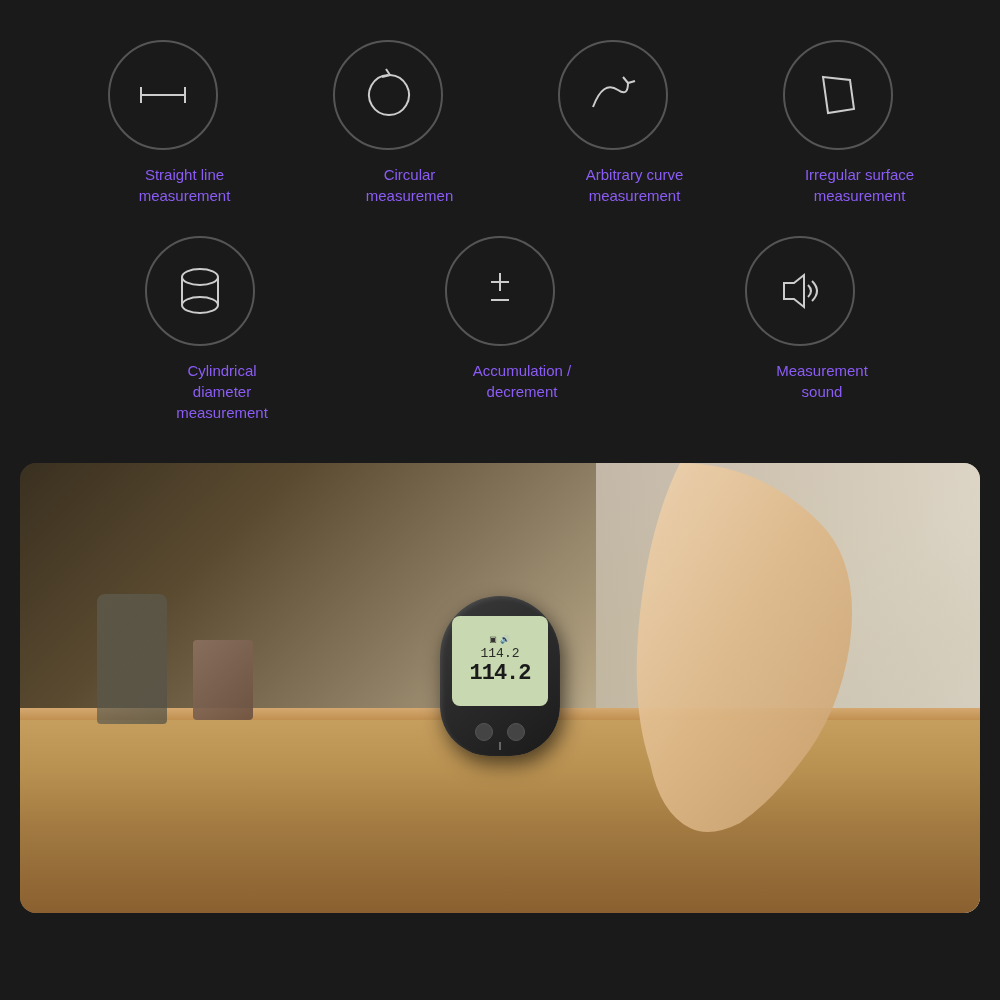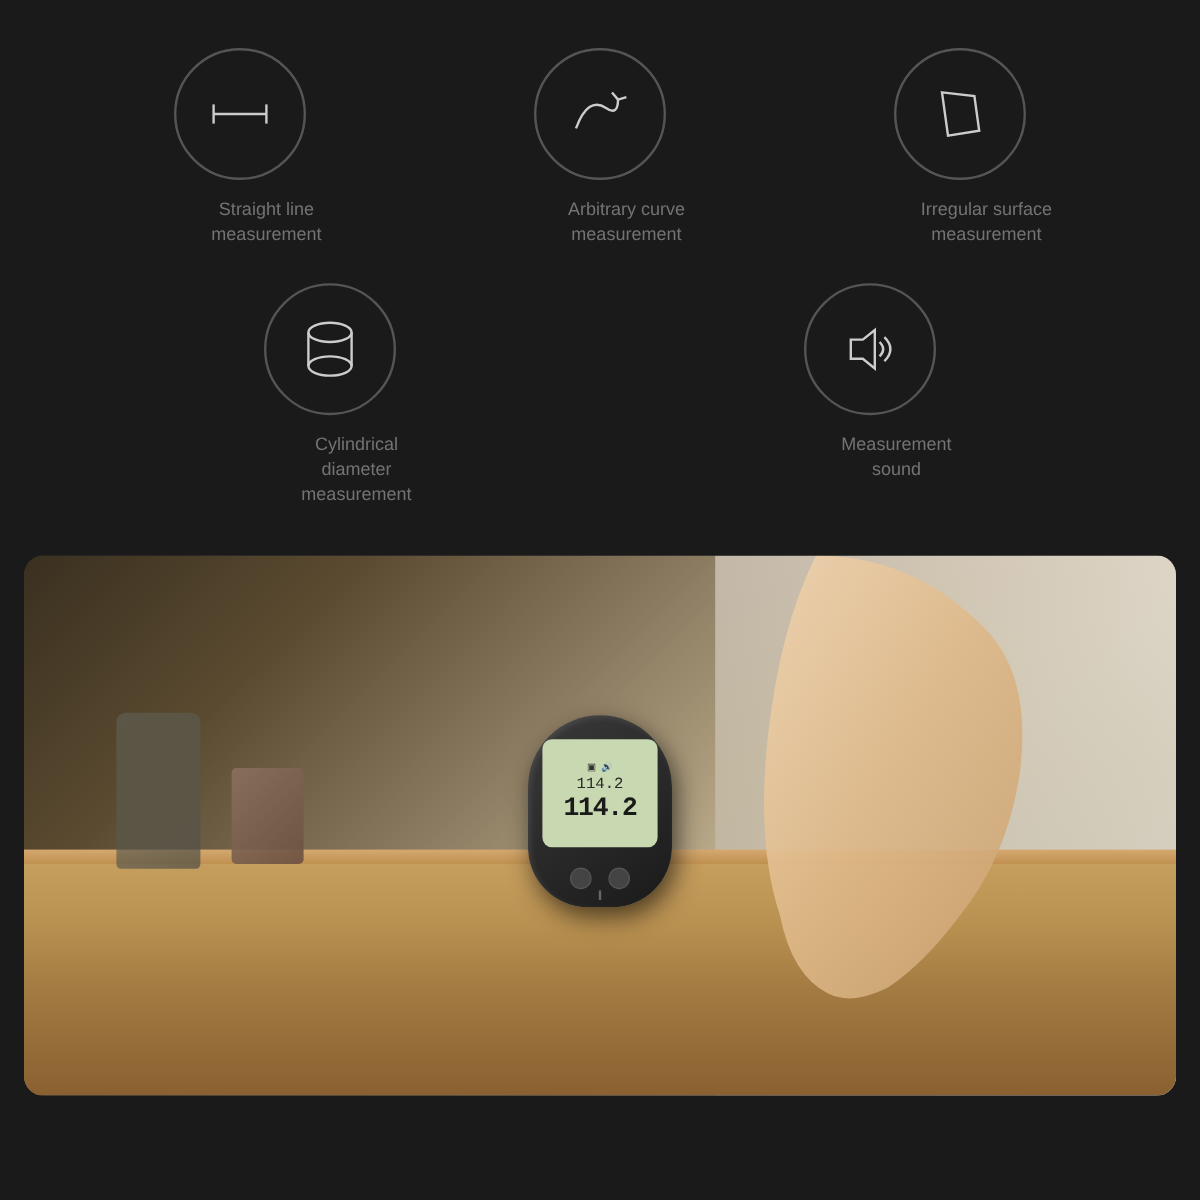--- a/index.html
+++ b/index.html
@@ -47,21 +47,21 @@
 
     .circle-icon svg {
       width: 60px;
       height: 60px;
       stroke: #cccccc;
       fill: none;
       stroke-width: 1.8;
     }
 
     .feature-label {
-      color: #737373;
+      color: #8b5cf6;
       text-align: center;
       font-size: 15px;
       line-height: 1.4;
       margin-left: 44px;
     }
 
     .bottom-section {
       margin: 10px 20px 0 20px;
       border-radius: 16px;
       overflow: hidden;
@@ -228,20 +228,29 @@
         <svg viewBox="0 0 60 60">
           <line x1="8" y1="30" x2="52" y2="30" stroke="#ccc" stroke-width="2"></line>
           <line x1="8" y1="22" x2="8" y2="38" stroke="#ccc" stroke-width="2"></line>
           <line x1="52" y1="22" x2="52" y2="38" stroke="#ccc" stroke-width="2"></line>
         </svg>
       </div>
       <span class="feature-label" style="white-space:pre-line">Straight line
 measurement</span>
     </div>
 
+    <div class="feature-item">
+      <div class="circle-icon">
+        <svg viewBox="0 0 60 60">
+          <path d="M30 10 A20 20 0 1 0 32 10" stroke="#ccc" stroke-width="2" fill="none"></path>
+          <polyline points="28,4 32,10 24,12" stroke="#ccc" stroke-width="2" fill="none"></polyline>
+        </svg>
+      </div>
+      <span class="feature-label">Circular<br>measuremen</span>
+    </div>
 
     <div class="feature-item">
       <div class="circle-icon">
         <svg viewBox="0 0 60 60">
           <path d="M10 42 Q20 15 35 25 Q45 32 45 18" stroke="#ccc" stroke-width="2" fill="none"></path>
           <polyline points="40,12 45,18 52,16" stroke="#ccc" stroke-width="2" fill="none"></polyline>
         </svg>
       </div>
       <span class="feature-label">Arbitrary curve<br>measurement</span>
     </div>
@@ -263,20 +272,30 @@
         <svg viewBox="0 0 60 60">
           <ellipse cx="30" cy="16" rx="18" ry="8" stroke="#ccc" stroke-width="2" fill="none"></ellipse>
           <line x1="12" y1="16" x2="12" y2="44" stroke="#ccc" stroke-width="2"></line>
           <line x1="48" y1="16" x2="48" y2="44" stroke="#ccc" stroke-width="2"></line>
           <ellipse cx="30" cy="44" rx="18" ry="8" stroke="#ccc" stroke-width="2" fill="none"></ellipse>
         </svg>
       </div>
       <span class="feature-label">Cylindrical<br>diameter<br>measurement</span>
     </div>
 
+    <div class="feature-item">
+      <div class="circle-icon">
+        <svg viewBox="0 0 60 60">
+          <line x1="30" y1="12" x2="30" y2="30" stroke="#ccc" stroke-width="2"></line>
+          <line x1="21" y1="21" x2="39" y2="21" stroke="#ccc" stroke-width="2"></line>
+          <line x1="21" y1="39" x2="39" y2="39" stroke="#ccc" stroke-width="2"></line>
+        </svg>
+      </div>
+      <span class="feature-label">Accumulation /<br>decrement</span>
+    </div>
 
     <div class="feature-item">
       <div class="circle-icon">
         <svg viewBox="0 0 60 60">
           <polygon points="14,22 24,22 34,14 34,46 24,38 14,38" stroke="#ccc" stroke-width="2" fill="none"></polygon>
           <path d="M38 24 Q44 30 38 36" stroke="#ccc" stroke-width="2" fill="none"></path>
           <path d="M42 20 Q52 30 42 40" stroke="#ccc" stroke-width="2" fill="none"></path>
         </svg>
       </div>
       <span class="feature-label">Measurement<br>sound</span>

